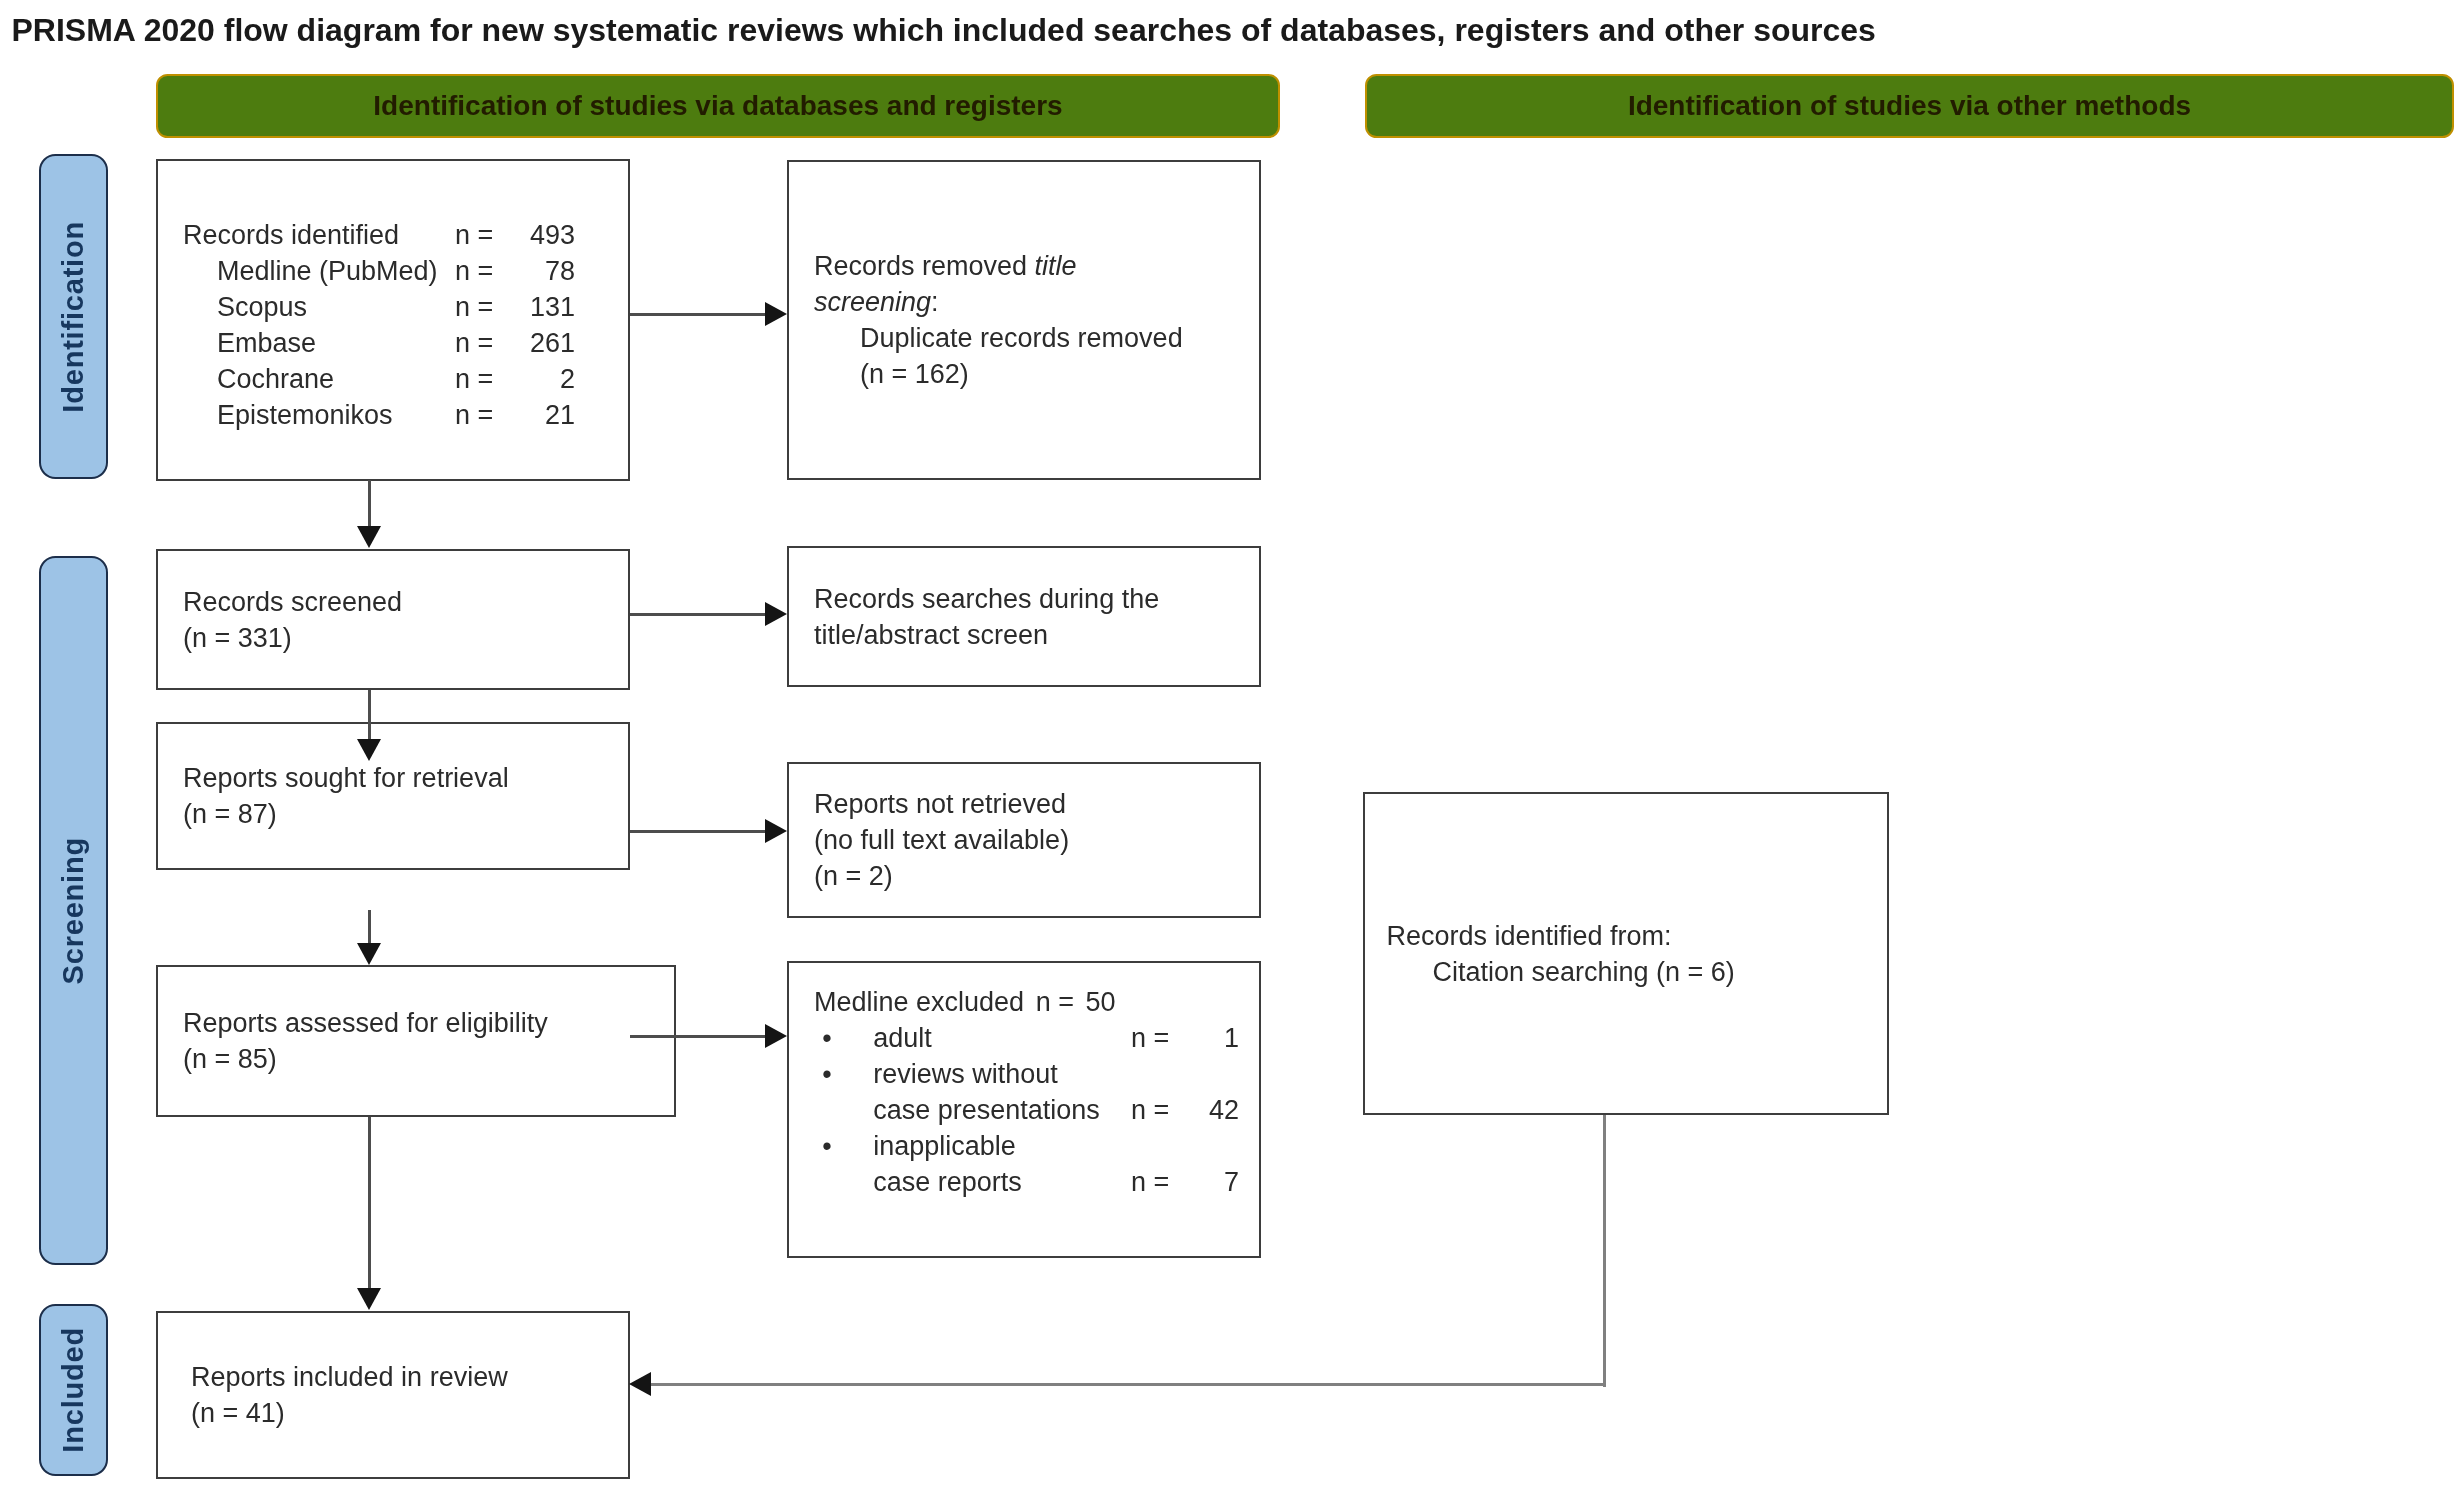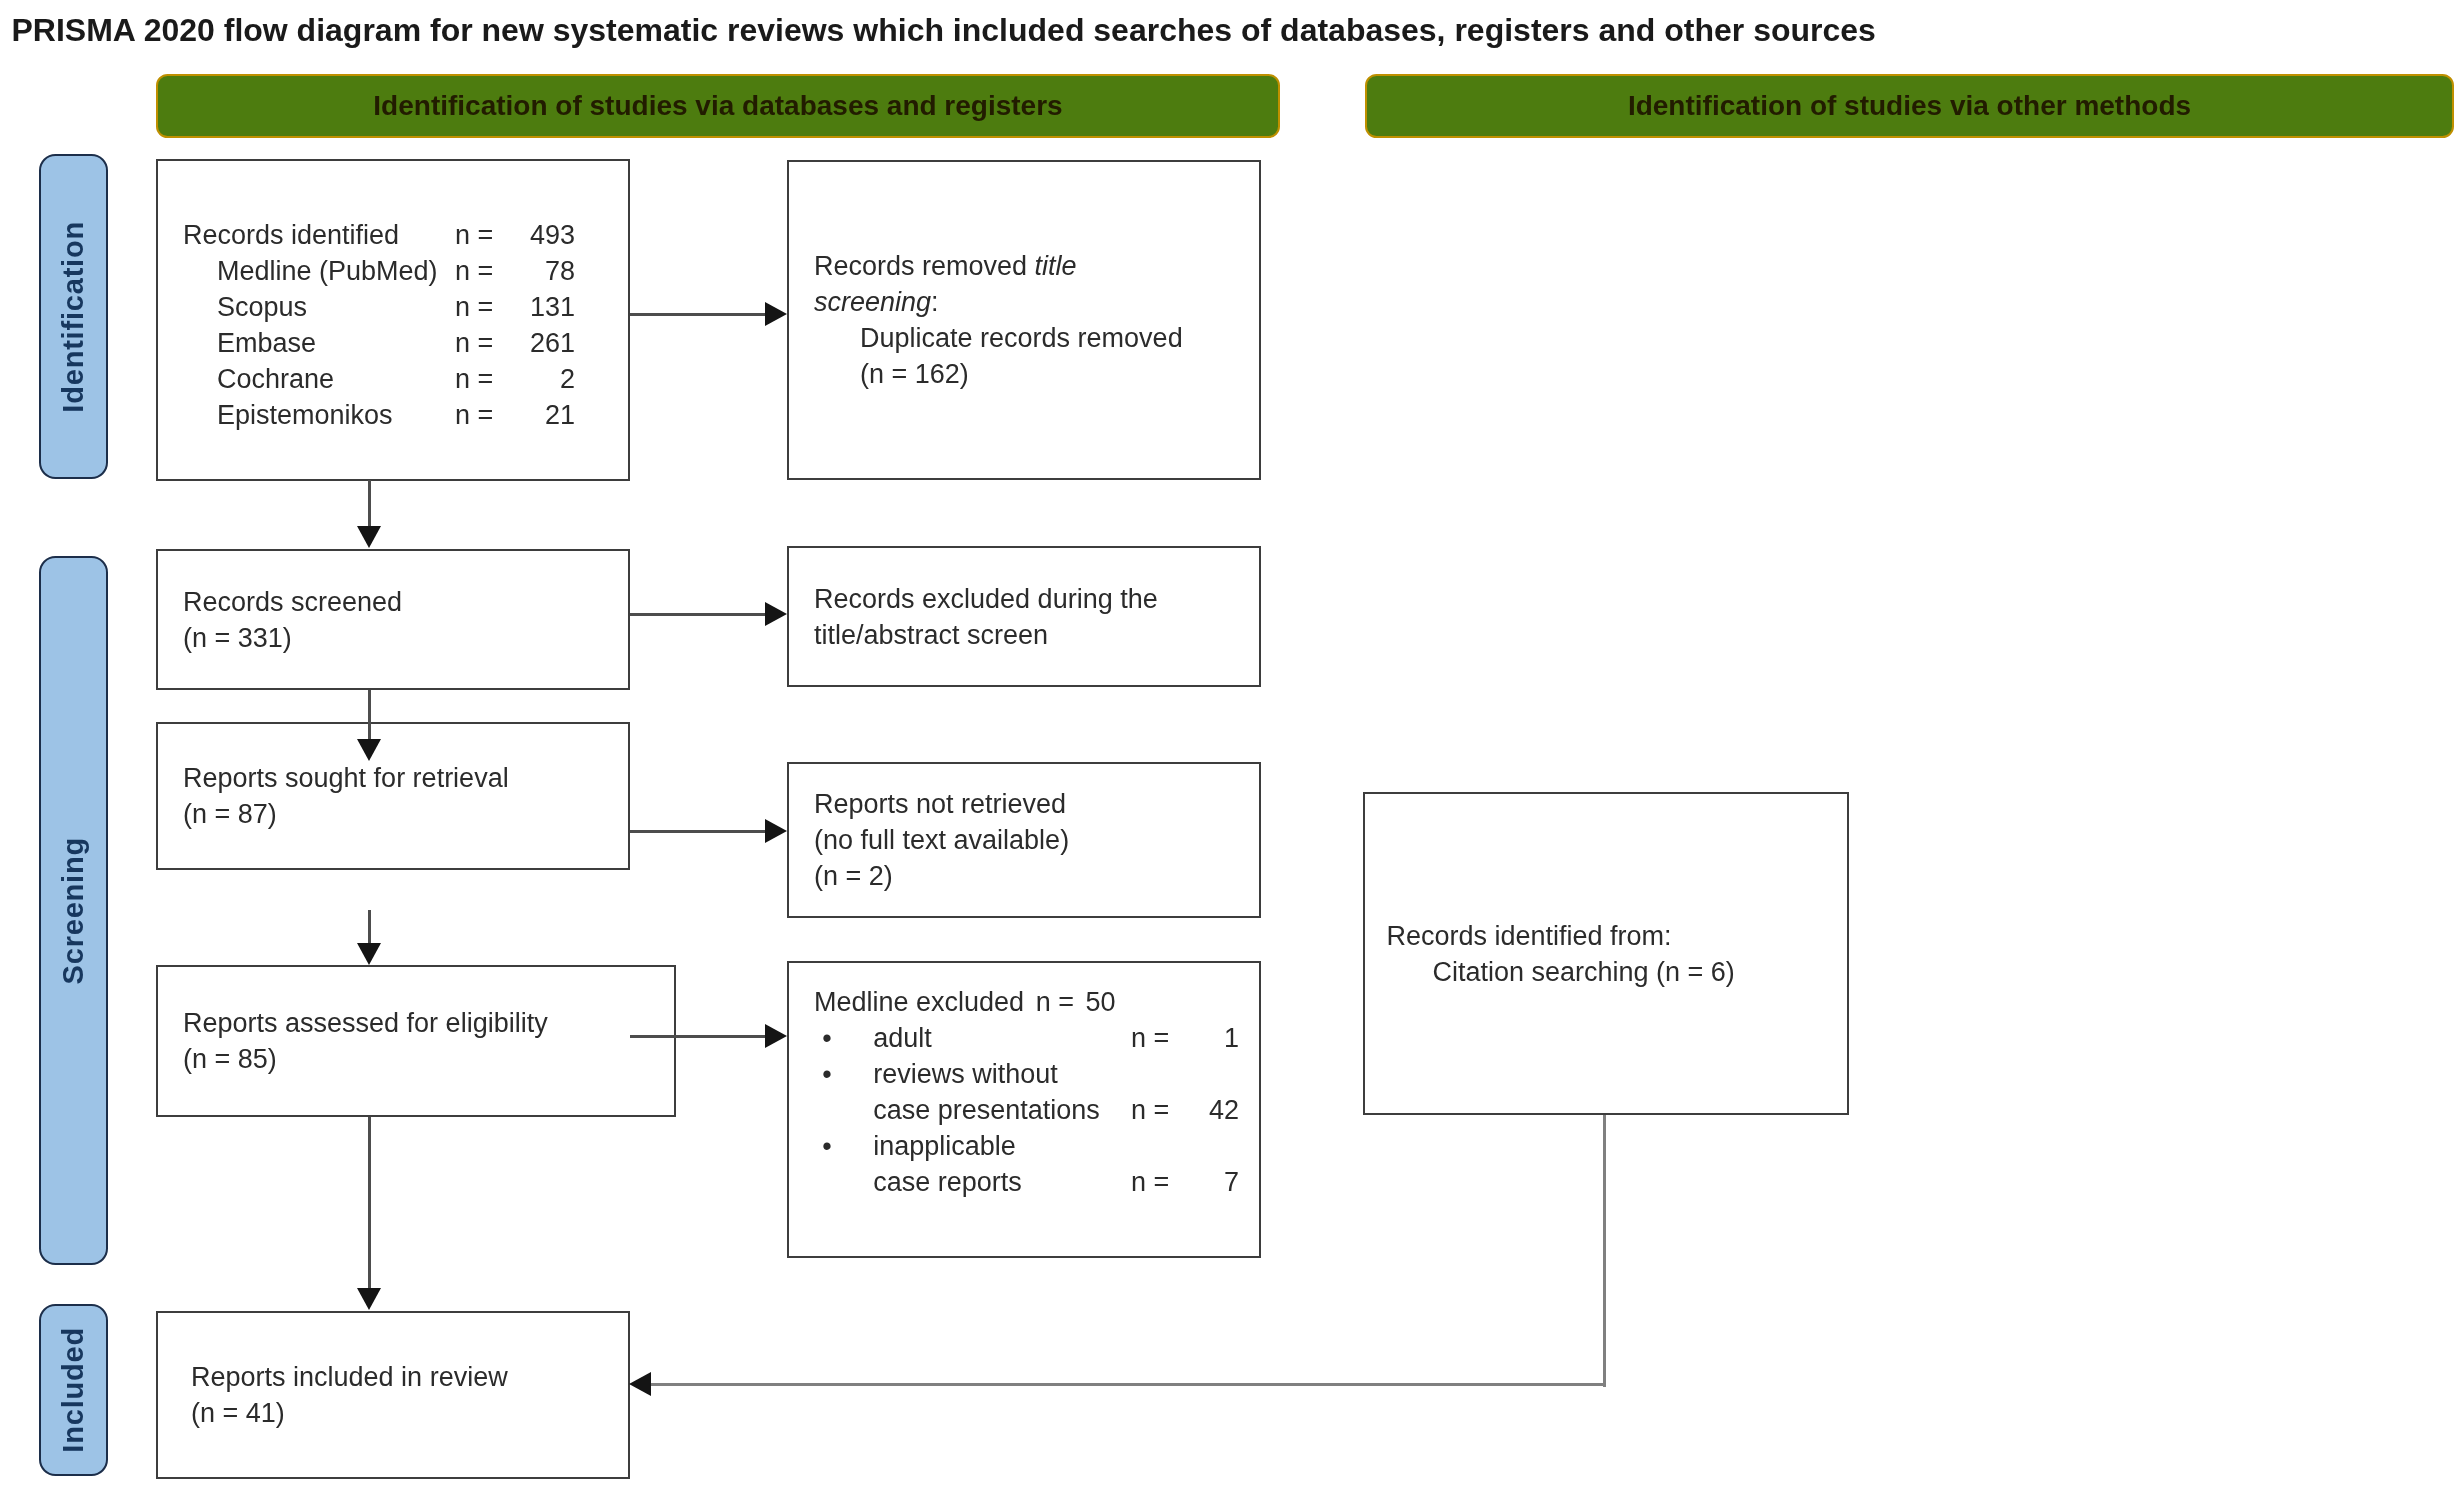--- a/index.html
+++ b/index.html
@@ -44,21 +44,21 @@
 
   #box8{left:787px;top:961px;width:474px;height:297px;padding:21.4px 20px 0 25px;}
   .xhead{display:flex;gap:11.5px;}
   .brow{display:flex;}
   .brow .bullet{width:51px;flex:none;padding-left:8.2px;}
   .blines{flex:1;}
   .bline{display:flex;justify-content:space-between;}
   .bline .bn{display:flex;width:108px;flex:none;}
   .bline .bn .nnum{flex:1;text-align:right;}
 
-  #box9{left:1363px;top:792px;width:486px;height:323px;padding-left:21.4px;}
+  #box9{left:1363px;top:792px;width:526px;height:323px;padding-left:21.4px;}
   #box10{left:156px;top:1311px;width:474px;height:168px;padding-left:33px;}
 
   .hline{position:absolute;height:3.3px;background:#4d4d4d;}
   .vline{position:absolute;width:3.3px;background:#4d4d4d;}
   .gline{background:#808080;}
   .tri{position:absolute;width:0;height:0;}
   .tri-right{border-top:12.3px solid transparent;border-bottom:12.3px solid transparent;border-left:22px solid #141414;}
   .tri-down{border-left:12.3px solid transparent;border-right:12.3px solid transparent;border-top:22px solid #141414;}
   .tri-left{border-top:12.3px solid transparent;border-bottom:12.3px solid transparent;border-right:22px solid #141414;}
   em{font-style:italic;}
@@ -138,21 +138,21 @@
     <div class="ind">Duplicate records removed</div>
     <div class="ind">(n = 162)</div>
   </div>
 
   <div class="fbox vcenter" id="box3">
     <div>Records screened</div>
     <div>(n = 331)</div>
   </div>
 
   <div class="fbox vcenter" id="box4">
-    <div>Records excluded during the</div>
+    <div>Records searches during the</div>
     <div>title/abstract screen</div>
   </div>
 
   <div class="fbox vcenter" id="box5">
     <div>Reports sought for retrieval</div>
     <div>(n = 87)</div>
   </div>
 
   <div class="fbox vcenter" id="box6">
     <div>Reports not retrieved</div>

